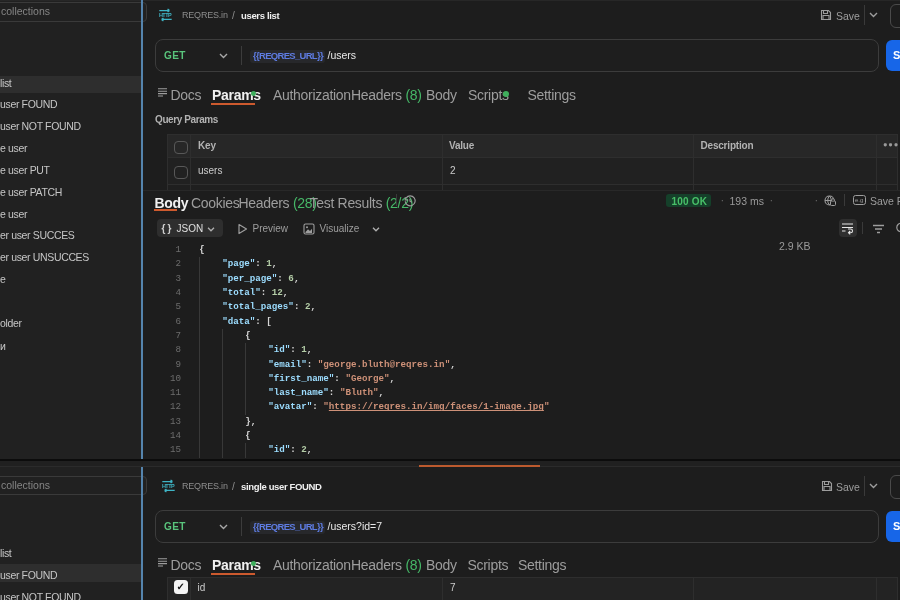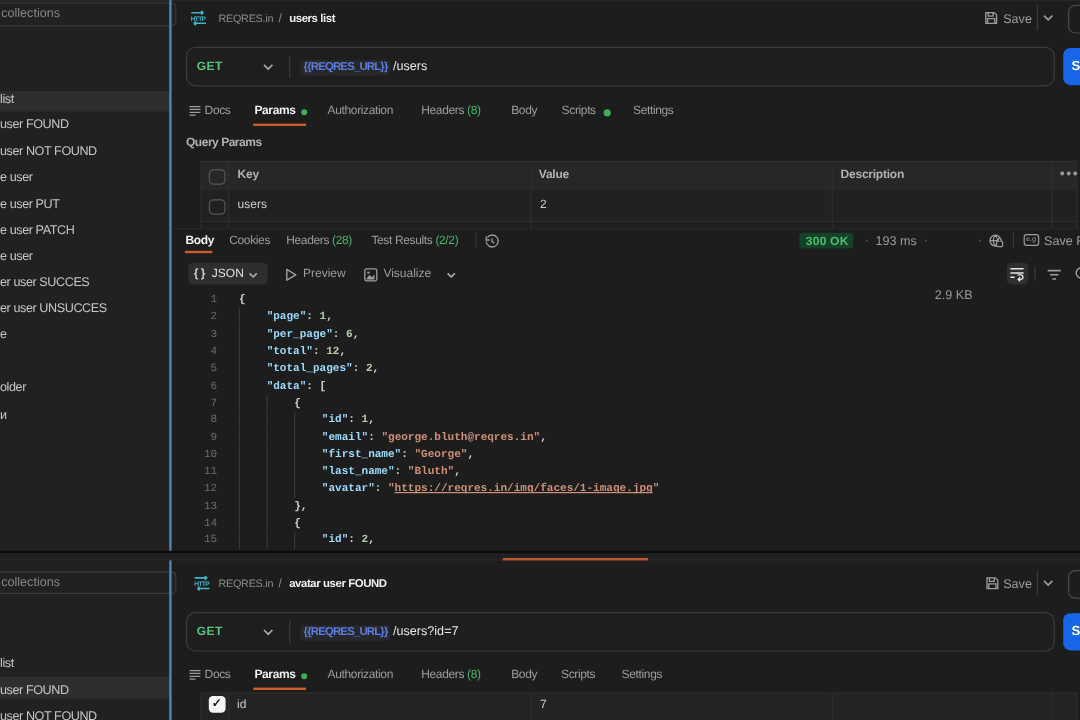--- a/index.html
+++ b/index.html
@@ -14,21 +14,21 @@
   .sitem{position:absolute;left:0;width:141px;height:22px;line-height:22px;color:#c6c6c6;
          font-size:10.5px;letter-spacing:-0.35px;white-space:nowrap;}
   .shl{position:absolute;left:0;width:141px;background:#2e2e2e;}
   .vdiv{position:absolute;width:2px;background:#5584ad;}
   
   .urlbar{position:absolute;left:155px;width:724px;height:33px;border:1px solid #3c3c3c;
           border-radius:8px;background:#1e1e1e;box-sizing:border-box;}
   .get{color:#59c47c;font-weight:bold;font-size:10px;letter-spacing:.4px;}
   .send{position:absolute;left:886px;width:14px;background:#1766e8;border-radius:6px 0 0 6px;
         color:#fff;font-weight:bold;font-size:11px;text-align:left;padding-left:7px;box-sizing:content-box;}
-  .tab{position:absolute;font-size:10px;letter-spacing:-0.3px;color:#9d9d9d;white-space:nowrap;}
+  .tab{position:absolute;font-size:14px;letter-spacing:-0.3px;color:#9d9d9d;white-space:nowrap;}
   .tabact{color:#f1f1f1;font-weight:bold;}
   .gdot{position:absolute;width:5px;height:5px;border-radius:50%;background:#3fae5c;}
   .uline{position:absolute;height:2px;background:#cd5a2e;}
   .green{color:#46b868;}
   .tbl-line{position:absolute;background:#2e2e2e;}
   .cell{position:absolute;font-size:10px;color:#cccccc;white-space:nowrap;}
   .hcell{position:absolute;font-size:10px;letter-spacing:-0.2px;font-weight:bold;color:#b2b2b2;white-space:nowrap;}
   .cb{position:absolute;width:15px;height:15px;border:1.5px solid #585858;border-radius:4px;box-sizing:border-box;}
   .cbc{position:absolute;width:14.5px;height:14.5px;background:#f4f4f4;border-radius:3.5px;box-sizing:border-box;
        color:#111;font-size:11px;font-weight:bold;text-align:center;line-height:14.5px;}
@@ -142,21 +142,21 @@
   <div class="tab" style="left:191px;top:194.5px;">Cookies</div>
   <div class="tab" style="left:238.5px;top:194.5px;">Headers <span class="green">(28)</span></div>
   <div class="tab" style="left:309.5px;top:194.5px;">Test Results <span class="green">(2/2)</span></div>
   <div class="abs" style="left:396px;top:194px;width:1px;height:12px;background:#3a3a3a;"></div>
   <svg style="left:404px;top:194.5px;" width="12" height="12" viewBox="0 0 12 12">
     <path d="M2.2 2.8 a5 5 0 1 1 -1 3.5 M1.2 2 v3 h3" stroke="#9d9d9d" stroke-width="1.1" fill="none"></path>
     <path d="M6 3.8 V6.3 l1.8 1.1" stroke="#9d9d9d" stroke-width="1.1" fill="none"></path>
   </svg>
 
   <div class="abs" style="left:666px;top:193.5px;width:45px;height:13.5px;background:#15402a;border-radius:3px;"></div>
-  <div class="txt" style="left:671.5px;top:195.5px;font-size:10px;letter-spacing:0.2px;font-weight:bold;color:#48c068;">300 OK</div>
+  <div class="txt" style="left:671.5px;top:195.5px;font-size:10px;letter-spacing:0.2px;font-weight:bold;color:#48c068;">100 OK</div>
   <div class="txt" style="left:720.5px;top:193.5px;font-size:11px;color:#6a6a6a;">·</div>
   <div class="txt" style="left:729.5px;top:195px;font-size:10.5px;color:#9a9a9a;">193 ms</div>
   <div class="txt" style="left:769.5px;top:193.5px;font-size:11px;color:#6a6a6a;">·</div>
   <div class="txt" style="left:779px;top:195px;font-size:10.5px;color:#9a9a9a;margin-top:45px;">2.9 KB</div>
   <div class="txt" style="left:814.5px;top:193.5px;font-size:11px;color:#6a6a6a;">·</div>
   <svg style="left:824px;top:194.5px;" width="12" height="12" viewBox="0 0 12 12">
     <circle cx="5.5" cy="5.5" r="4.5" stroke="#9d9d9d" stroke-width="1.1" fill="none"></circle>
     <path d="M1 5.5 h9 M5.5 1 a6.5 6.5 0 0 0 0 9 M5.5 1 a6.5 6.5 0 0 1 0 9" stroke="#9d9d9d" stroke-width="1" fill="none"></path>
     <rect x="6.5" y="6" width="5" height="4.5" rx="1" fill="#1d1d1d" stroke="#9d9d9d" stroke-width="1"></rect>
     <path d="M7.8 6 v-1.2 a1.2 1.2 0 0 1 2.4 0 V6" stroke="#9d9d9d" stroke-width="1" fill="#1d1d1d"></path>
@@ -232,21 +232,21 @@
   <div class="sbox" style="left:-10px;top:476px;width:145px;height:17px;line-height:16px;padding-left:10px;">collections</div>
   <div class="vdiv" style="left:141px;top:466.5px;height:133.5px;"></div>
 
   <svg style="left:161px;top:480px;" width="15" height="12" viewBox="0 0 15 12.2">
     <path d="M1.2 1.6 H11.6 M11.6 1.6 l-2 -1.5 M11.6 1.6 l-2 1.5" stroke="#3fb5c6" stroke-width="1.3" fill="none"></path>
     <text x="0.8" y="8.4" font-size="5.6" font-weight="bold" fill="#3fb5c6" font-family="Liberation Sans" textLength="13">HTTP</text>
     <path d="M13.8 10.6 H3.4 M3.4 10.6 l2 -1.5 M3.4 10.6 l2 1.5" stroke="#3fb5c6" stroke-width="1.3" fill="none"></path>
   </svg>
   <div class="bc1" style="left:182px;top:481px;">REQRES.in</div>
   <div class="bc1" style="left:232px;top:480.5px;font-size:10px;">/</div>
-  <div class="bc2" style="left:241px;top:480.5px;">avatar user FOUND</div>
+  <div class="bc2" style="left:241px;top:480.5px;">single user FOUND</div>
   <svg style="left:821px;top:480px;" width="12" height="12" viewBox="0 0 12 12">
     <path d="M1.5 1.5 h7 l2 2 v7 h-9 z M3.5 1.5 v3 h4 v-3 M3 10.5 v-4 h6 v4" stroke="#9d9d9d" stroke-width="1.1" fill="none"></path>
   </svg>
   <div class="txt" style="left:836px;top:480.5px;font-size:10.5px;color:#9d9d9d;">Save</div>
   <div class="abs" style="left:864px;top:476px;width:1px;height:20px;background:#3a3a3a;"></div>
   <svg style="left:869px;top:483px;" width="9" height="6" viewBox="0 0 9 6">
     <path d="M1 1 l3.5 3.5 L8 1" stroke="#9d9d9d" stroke-width="1.4" fill="none"></path>
   </svg>
   <div class="abs" style="left:890px;top:475px;width:14px;height:22px;border:1px solid #4a4a4a;border-radius:6px;"></div>
 

